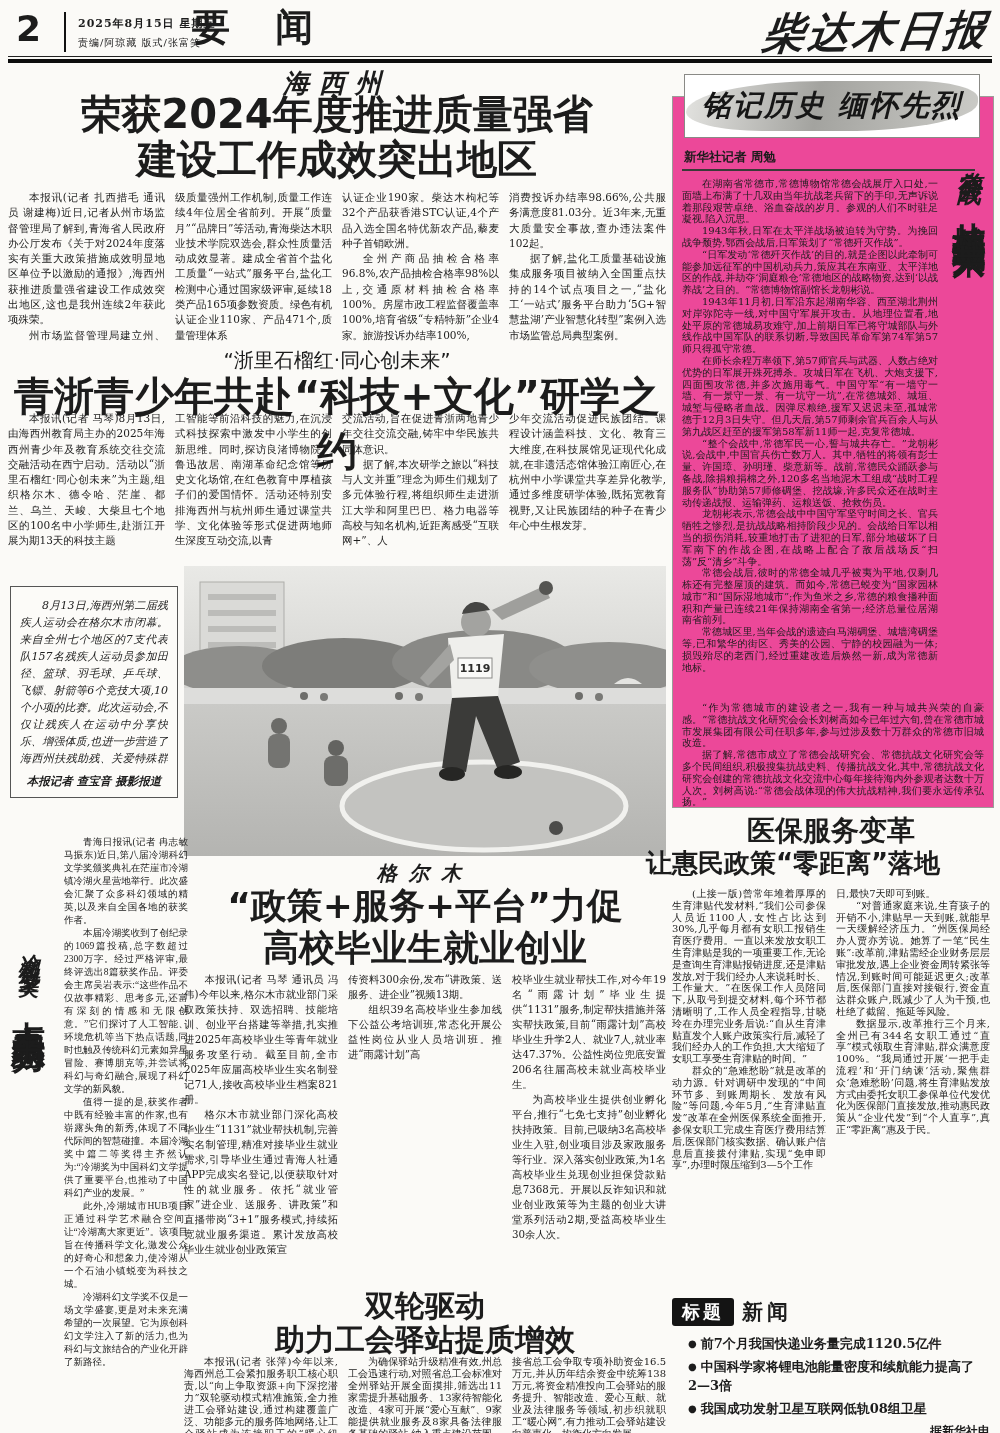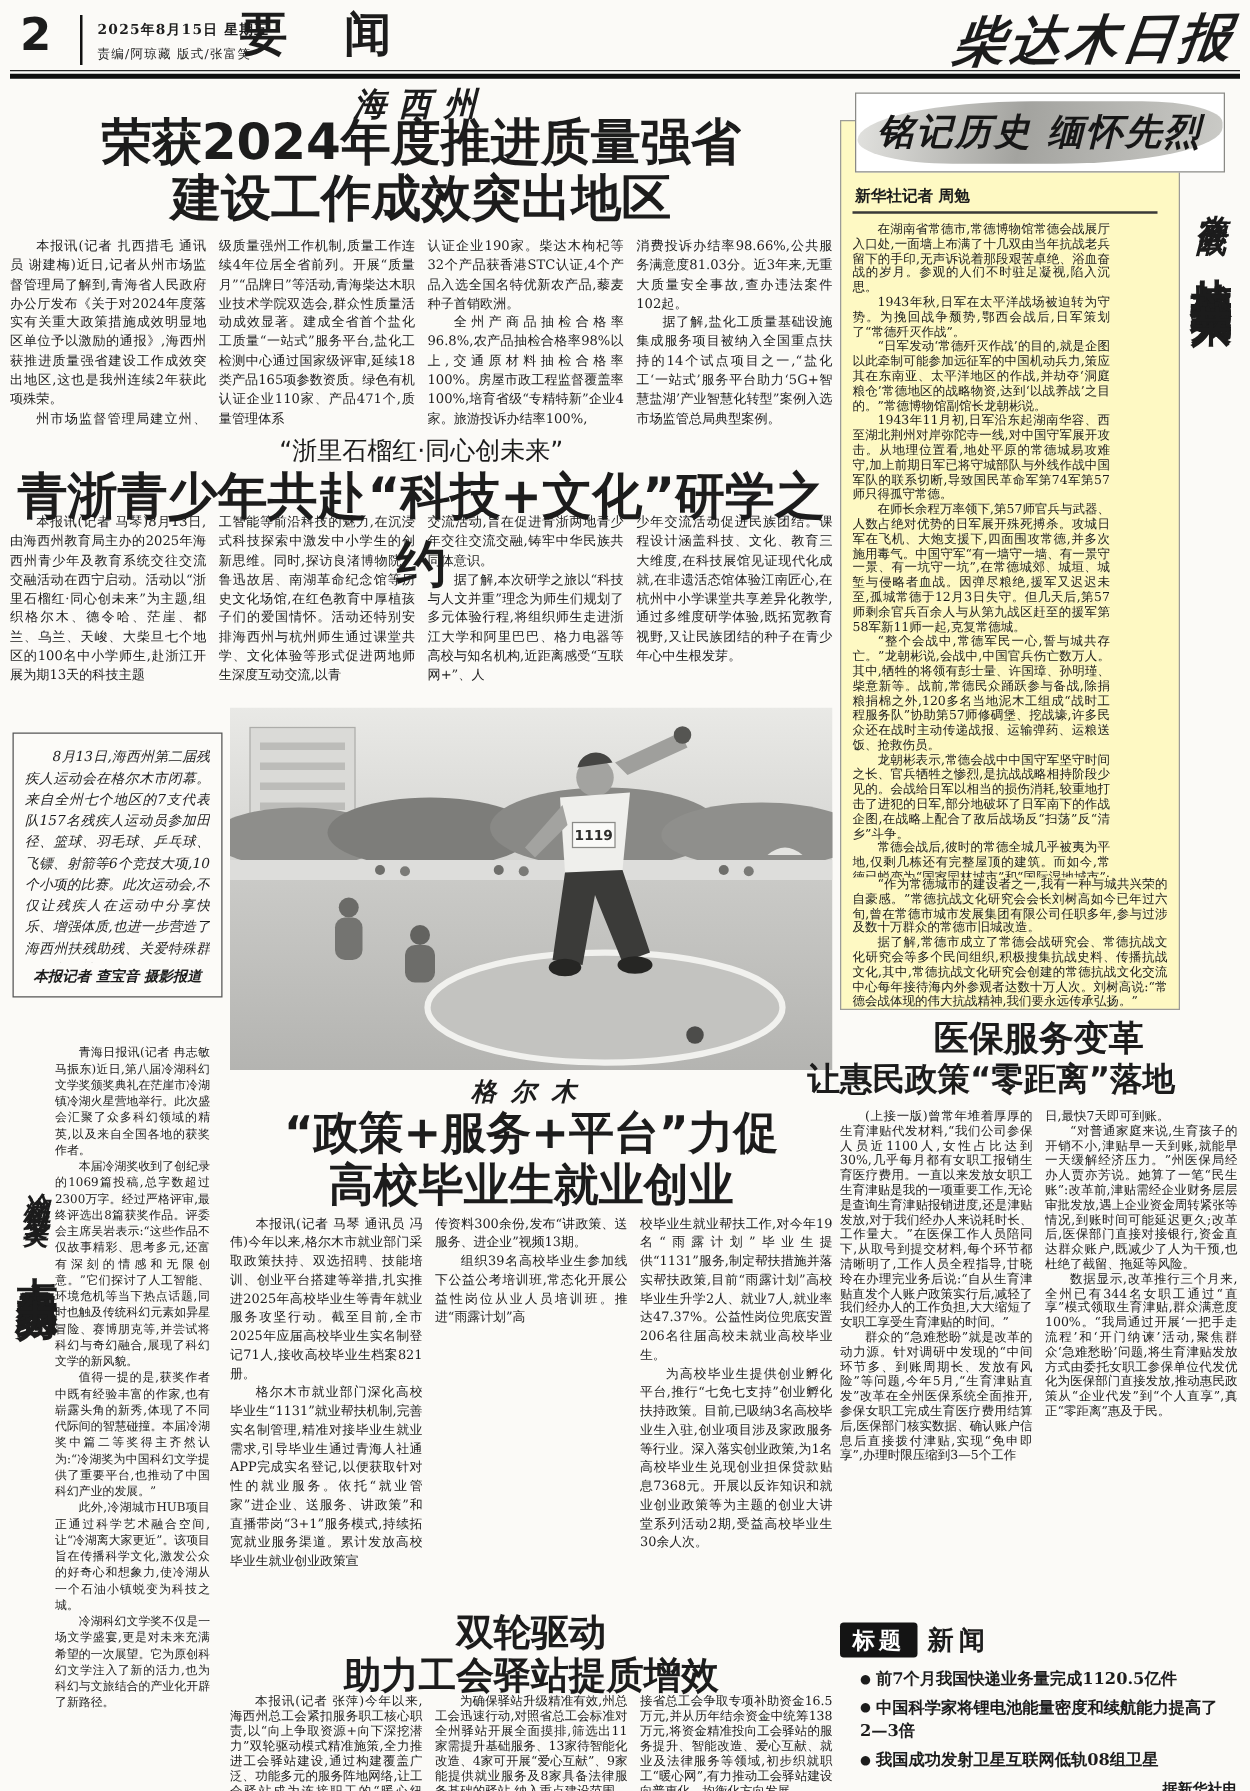--- a/index.html
+++ b/index.html
@@ -42,29 +42,29 @@
   .photo{left:184px;top:566px;width:482px;height:290px;}
   
   .a3-kicker{left:184px;top:860px;width:482px;font-size:20px;letter-spacing:12px;}
   .a3-head1{left:184px;top:882px;width:482px;font-size:36px;font-weight:900;}
   .a3-head2{left:184px;top:924px;width:482px;font-size:36px;font-weight:900;}
   .a3-body{left:184px;top:972px;width:482px;height:312px;font-size:10.3px;line-height:15px;}
   
   .lh-title{left:6px;top:938px;height:494px;writing-mode:vertical-rl;text-orientation:upright;overflow:hidden;}
   .lh-title .script{font-size:20px;font-weight:bold;font-style:italic;letter-spacing:4px;}
   .lh-title .big{font-size:34px;font-weight:900;letter-spacing:3px;font-family:"DejaVu Sans",sans-serif;}
-  .lh-body{left:44px;top:836px;width:124px;height:597px;overflow:hidden;font-size:9.5px;line-height:13px;text-align:justify;}
+  .lh-body{left:64px;top:836px;width:124px;height:597px;overflow:hidden;font-size:9.5px;line-height:13px;text-align:justify;font-family:Liberation Serif, serif;}
   .lh-body p{margin:0;text-indent:2em;}
   
   .a4-head1{left:184px;top:1286px;width:482px;font-size:30px;font-weight:900;}
   .a4-head2{left:184px;top:1320px;width:482px;font-size:30px;font-weight:900;}
   .a4-body{left:184px;top:1356px;width:482px;height:77px;font-size:10px;line-height:12px;}
   
-  .cd-box{left:672px;top:96px;width:272px;height:712px;border:1px solid #9c9c98;box-sizing:border-box;
-          background:#fef9c3;padding:50px 9px 6px 9px;}
+  .cd-box{left:672px;top:96px;width:322px;height:712px;border:1px solid #9c9c98;box-sizing:border-box;
+          background:#ec4899;padding:50px 9px 6px 9px;}
   .cd-banner{left:684px;top:74px;width:294px;height:62px;border:1px solid #8a8a86;background:#fff;
              display:flex;align-items:center;justify-content:center;}
   .cd-brush{background:linear-gradient(100deg,#e3e3e0 0%,#a3a39f 45%,#cbcbc7 100%);
             border-radius:48% 22% 46% 26% / 62% 34% 58% 38%;padding:5px 16px;}
   .cd-banner-text{font-size:29px;font-weight:900;font-style:italic;letter-spacing:2px;color:#161616;}
   .cd-byline{font-size:12.5px;font-weight:bold;margin:2px 0 3px 2px;}
   .cd-rule{height:2px;background:#3a3a38;width:97%;margin-bottom:7px;}
   .cd-narrow{height:524px;overflow:hidden;margin-right:46px;font-size:10px;line-height:11.8px;text-align:justify;}
   .cd-wide{height:114px;overflow:hidden;font-size:10px;line-height:11.8px;text-align:justify;}
   .cd-narrow p,.cd-wide p{margin:0;text-indent:2em;}

